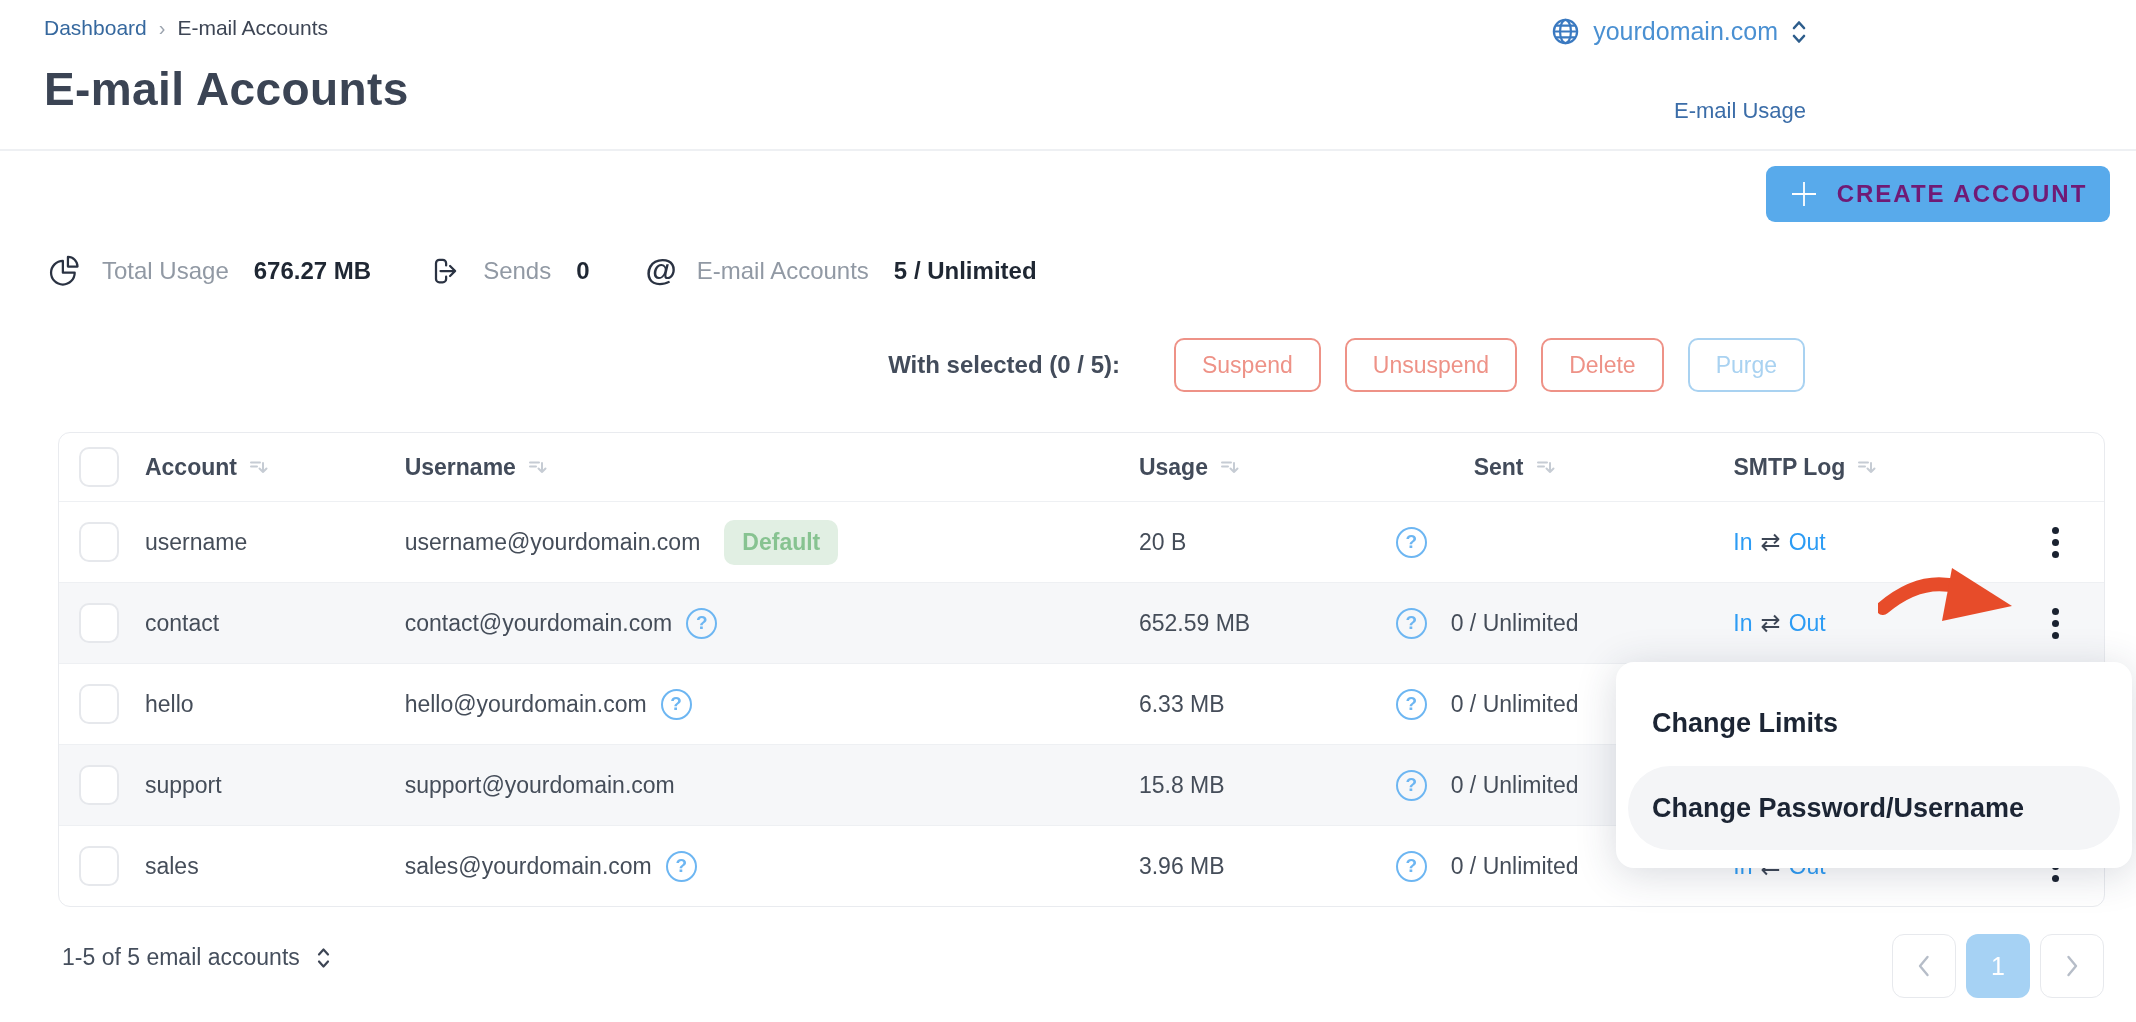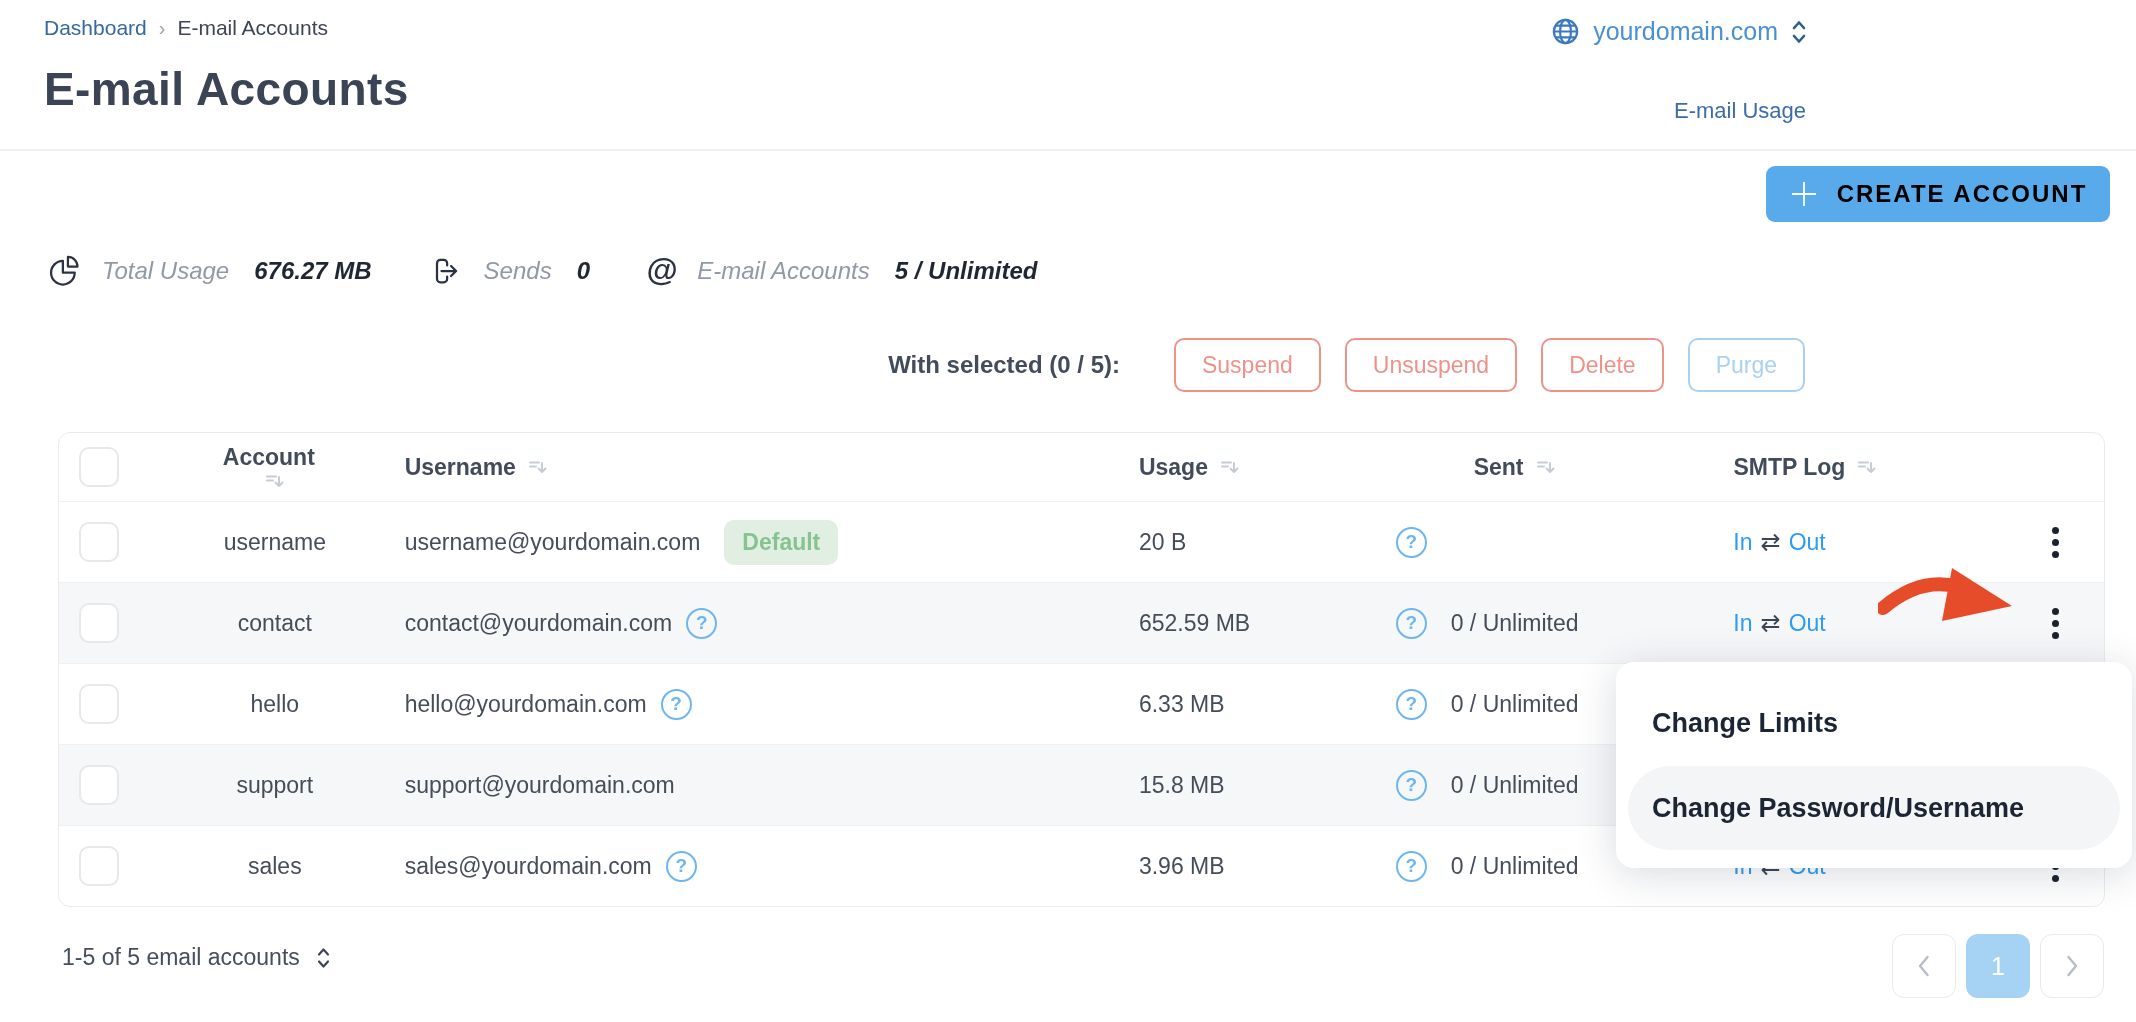--- a/index.html
+++ b/index.html
@@ -17,26 +17,26 @@
   .domain { position:absolute; right:44px; top:16px; display:flex; align-items:center; gap:12px; cursor:pointer; }
   .domain .dlabel { color:#4a90d2; font-size:25px; font-weight:500; }
 
   
   .title { position:absolute; left:44px; top:62px; font-size:46px; font-weight:700; color:#3b4454; letter-spacing:.4px; }
   .usage-link { position:absolute; right:46px; top:98px; font-size:22px; color:#3b6da8; font-weight:500; text-decoration:none; }
   .divider { position:absolute; left:0; top:149px; width:2136px; height:2px; background:#eef0f3; }
 
   
   .create { position:absolute; left:1766px; top:166px; width:344px; height:56px; background:var(--accent,#58aaeb);
-    border:none; border-radius:9px; color:#000000; font-size:24px; font-weight:600; letter-spacing:2px;
+    border:none; border-radius:9px; color:#701a75; font-size:24px; font-weight:600; letter-spacing:2px;
     display:flex; align-items:center; justify-content:center; gap:18px; cursor:pointer;
     font-family:"Liberation Sans","DejaVu Sans",sans-serif; }
 
   
-  .stats { position:absolute; left:46px; top:252px; display:flex; align-items:center; font-size:24px;font-style:italic; }
+  .stats { position:absolute; left:46px; top:252px; display:flex; align-items:center; font-size:24px; }
   .stat { display:flex; align-items:center; }
   .stat .sicon { color:#2a3242; display:flex; align-items:center; margin-right:20px; }
   .stat .slabel { color:#9199a4; margin-right:25px; }
   .stat .sval { color:#1f2733; font-weight:700; }
   .stat + .stat { margin-left:56px; }
   .at-glyph { font-size:32px; font-weight:600; color:#2a3242; }
 
   
   .bulk { position:absolute; top:336px; right:47px; display:flex; align-items:center; height:58px;justify-content:center; }
   .bulk-label { font-size:24px; font-weight:700; color:#434c5b; margin-right:30px; }
@@ -47,21 +47,21 @@
 
   
   .table { position:absolute; left:58px; top:432px; width:2047px; border:1px solid #e9ebef; border-radius:12px;
     overflow:hidden; background:#fff; z-index:5; }
   .trow { display:flex; align-items:center; }
   .thead { height:68px; font-weight:700; color:#424b5a; font-size:23px; }
   .tbody .trow { height:81px; border-top:1px solid #eef0f3; font-size:23px; color:#454d59; }
   .tbody .trow:nth-child(even) { background:#f6f7f9; }
   .cell { display:flex; align-items:center; }
   .c1 { width:86px; padding-left:20px; }
-  .c2 { width:260px;flex-direction:column; }
+  .c2 { width:260px; }
   .c3 { width:735px; }
   .c4 { width:242px; }
   .c5 { width:337px; padding-left:15px; }
   .c6 { width:290px; padding-left:16px; }
   .c7 { width:97px; justify-content:center; }
   .thead .c5 { padding-left:93px; }
   .hlabel { margin-right:12px; }
   .cb { width:40px; height:40px; border:2px solid #e6e8ec; border-radius:10px; background:#fff; cursor:pointer; display:block; }
   .badge { background:var(--badgeBg,#e1efe3); color:var(--badgeText,#87c391); font-weight:700; font-size:23px;
     padding:9px 18px; border-radius:10px; margin-left:24px; }

